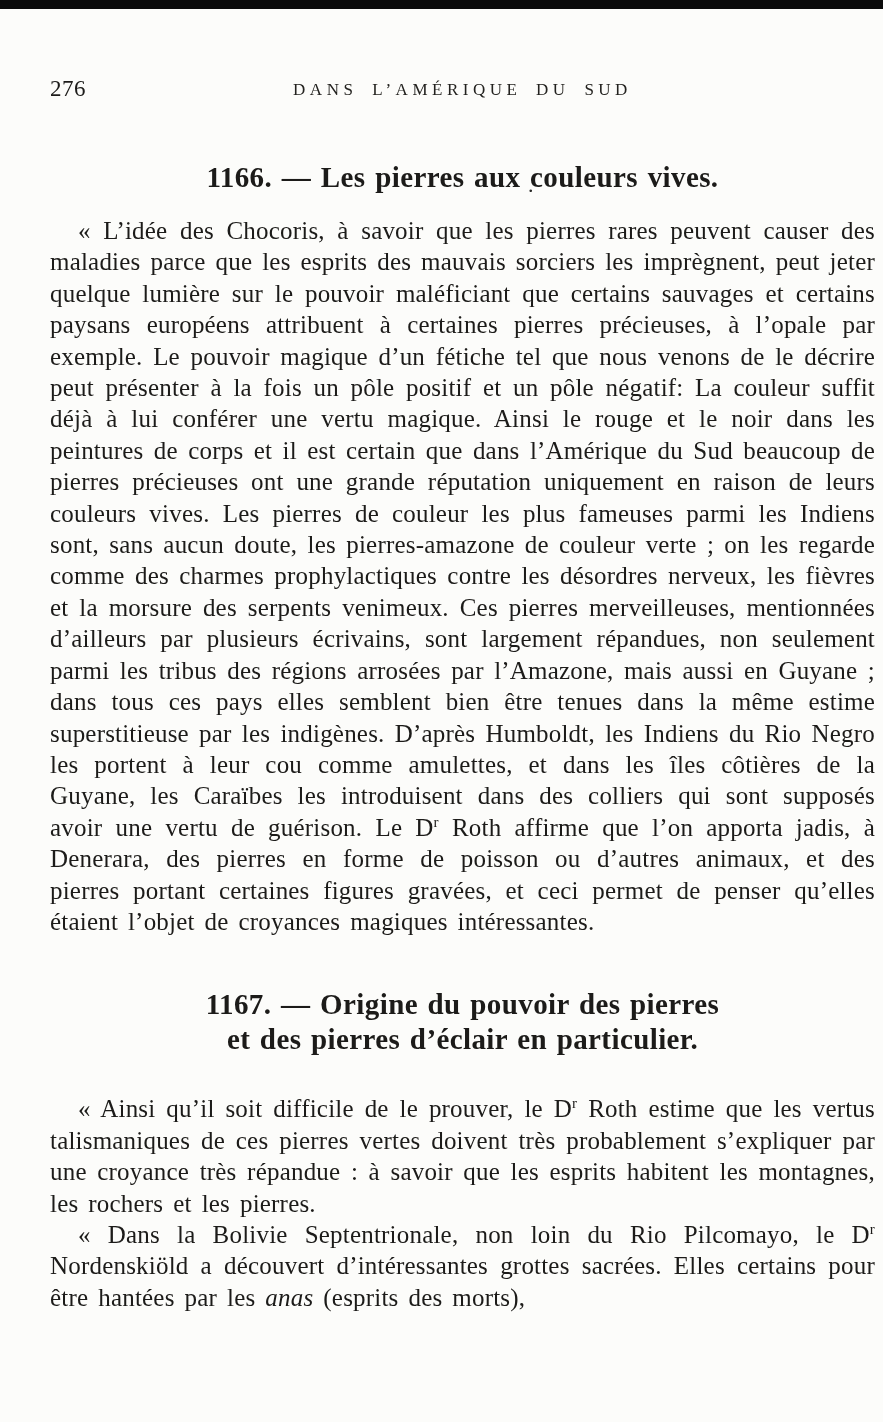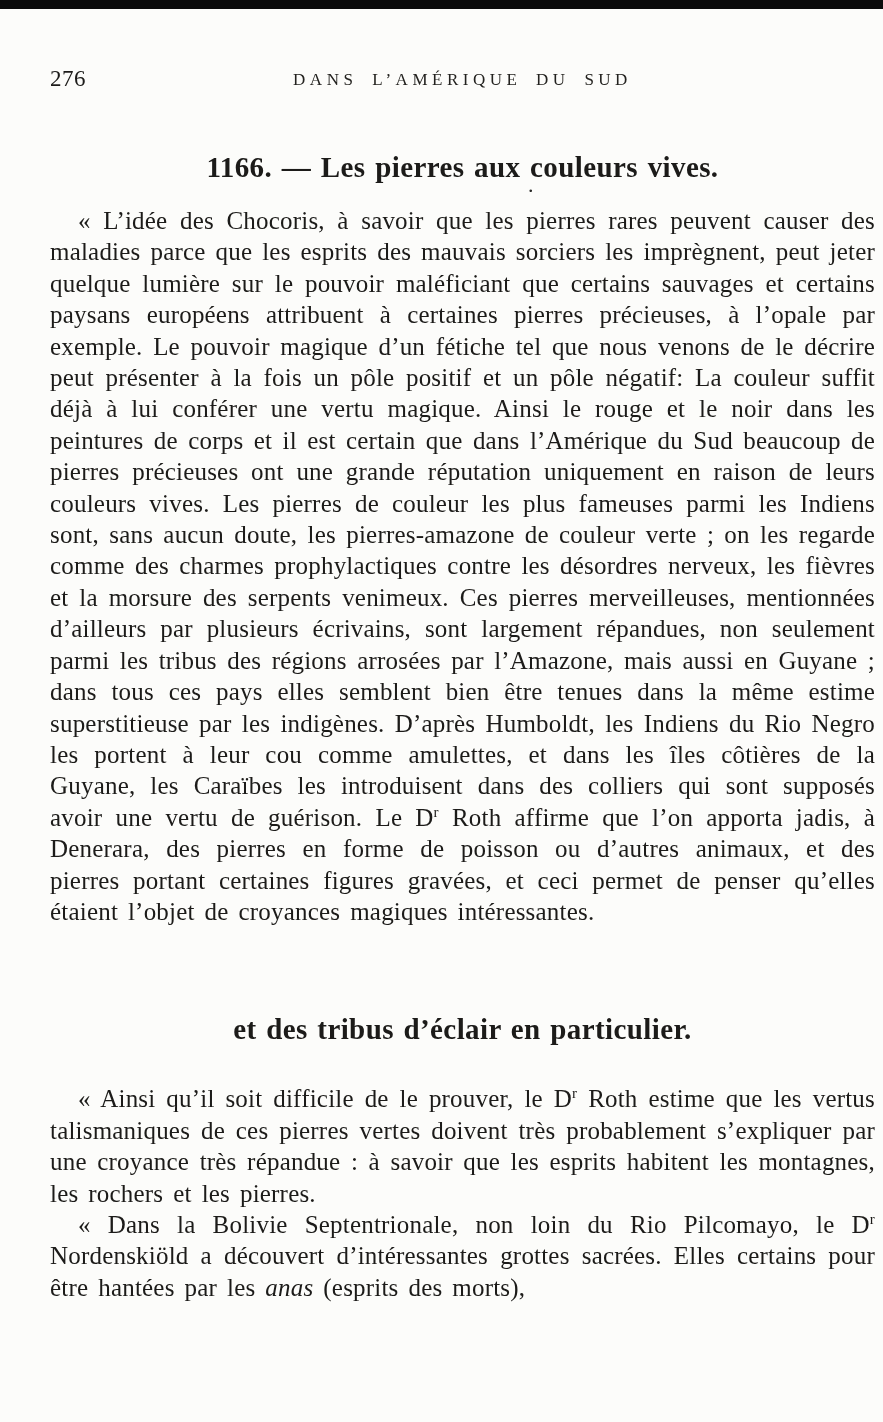--- a/index.html
+++ b/index.html
@@ -44,20 +44,21 @@
     letter-spacing: 0.5px;
   }
   .running-title {
     display: block;
     text-align: center;
     font-size: 17px;
     letter-spacing: 4.5px;
     word-spacing: 6px;
     padding-top: 4px;
     color: #23221f;
+    margin-top: 10px;
   }
   .section-heading {
     text-align: center;
     font-size: 29px;
     font-weight: bold;
     letter-spacing: 0.4px;
     word-spacing: 2px;
     margin: 54px 0 20px 0;
     line-height: 35px;
   }
@@ -100,21 +101,21 @@
 
   <div class="page-header">
     <span class="page-number">276</span>
     <span class="running-title">DANS L’AMÉRIQUE DU SUD</span>
   </div>
 
   <h2 class="section-heading">1166. — Les pierres aux couleurs vives.</h2>
 
   <p class="body-para"><span>« L’idée des Chocoris, à savoir que les pierres rares peuvent causer des maladies parce que les esprits des mauvais sorciers les imprègnent, peut jeter quelque lumière sur le pouvoir maléficiant que certains sauvages et certains paysans européens attribuent à certaines pierres précieuses, à l’opale par exemple. Le pouvoir magique d’un fétiche tel que nous venons de le décrire peut présenter à la fois un pôle positif et un pôle négatif: La couleur suffit déjà à lui conférer une vertu magique. Ainsi le rouge et le noir dans les peintures de corps et il est certain que dans l’Amérique du Sud beaucoup de pierres précieuses ont une grande réputation uniquement en raison de leurs couleurs vives. Les pierres de couleur les plus fameuses parmi les Indiens sont, sans aucun doute, les pierres-amazone de couleur verte ; on les regarde comme des charmes prophylactiques contre les désordres nerveux, les fièvres et la morsure des serpents venimeux. Ces pierres merveilleuses, mentionnées d’ailleurs par plusieurs écrivains, sont largement répandues, non seulement parmi les tribus des régions arrosées par l’Amazone, mais aussi en Guyane ; dans tous ces pays elles semblent bien être tenues dans la même estime superstitieuse par les indigènes. D’après Humboldt, les Indiens du Rio Negro les portent à leur cou comme amulettes, et dans les îles côtières de la Guyane, les Caraïbes les introduisent dans des colliers qui sont supposés avoir une vertu de guérison. Le D</span><sup>r</sup><span> Roth affirme que l’on apporta jadis, à Denerara, des pierres en forme de poisson ou d’autres animaux, et des pierres portant certaines figures gravées, et ceci permet de penser qu’elles étaient l’objet de croyances magiques intéressantes.</span></p>
 
-  <h2 class="section-heading second"><br><span>et des tribus d’éclair en particulier.</span></h2>
+  <h2 class="section-heading second"><span>1167. — Origine du pouvoir des pierres</span><br><span>et des pierres d’éclair en particulier.</span></h2>
 
   <p class="body-para"><span>« Ainsi qu’il soit difficile de le prouver, le D</span><sup>r</sup><span> Roth estime que les vertus talismaniques de ces pierres vertes doivent très probablement s’expliquer par une croyance très répandue : à savoir que les esprits habitent les montagnes, les rochers et les pierres.</span></p>
 
   <p class="body-para"><span>« Dans la Bolivie Septentrionale, non loin du Rio Pilcomayo, le D</span><sup>r</sup><span> Nordenskiöld a découvert d’intéressantes grottes sacrées. Elles certains pour être hantées par les </span><em>anas</em><span> (esprits des morts),</span></p>
 
 </div>
 
 <span class="artifact-dot">.</span>
 
 </body></html>

